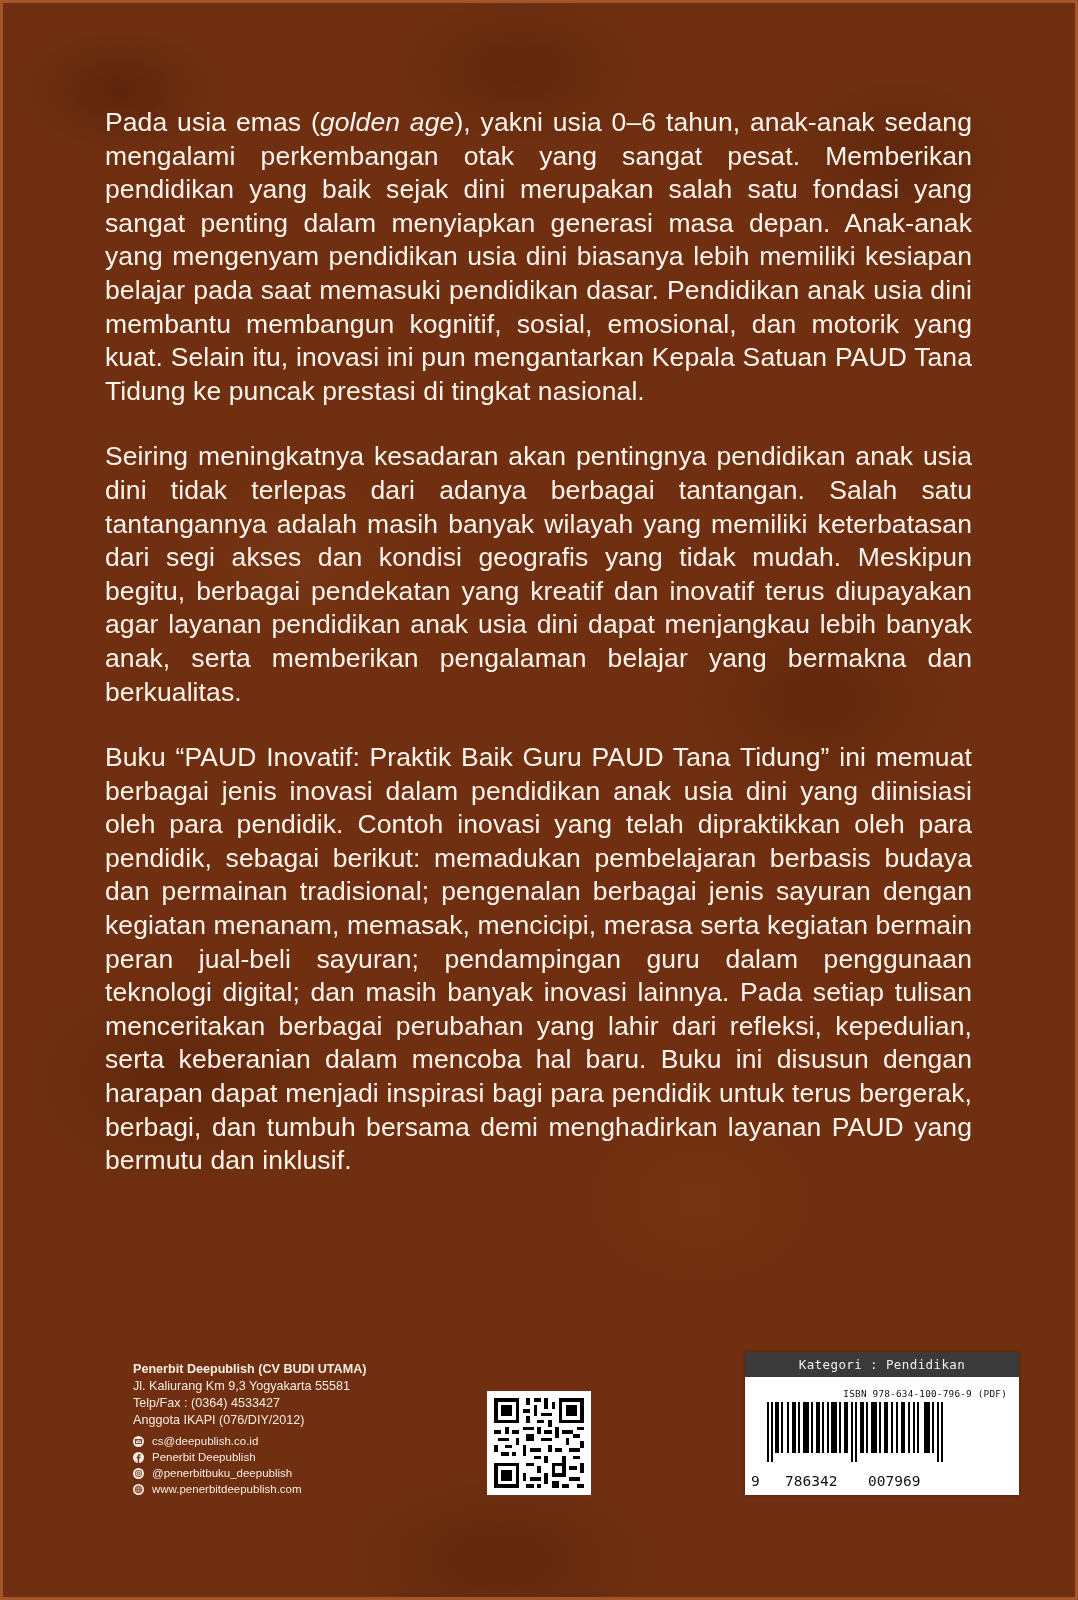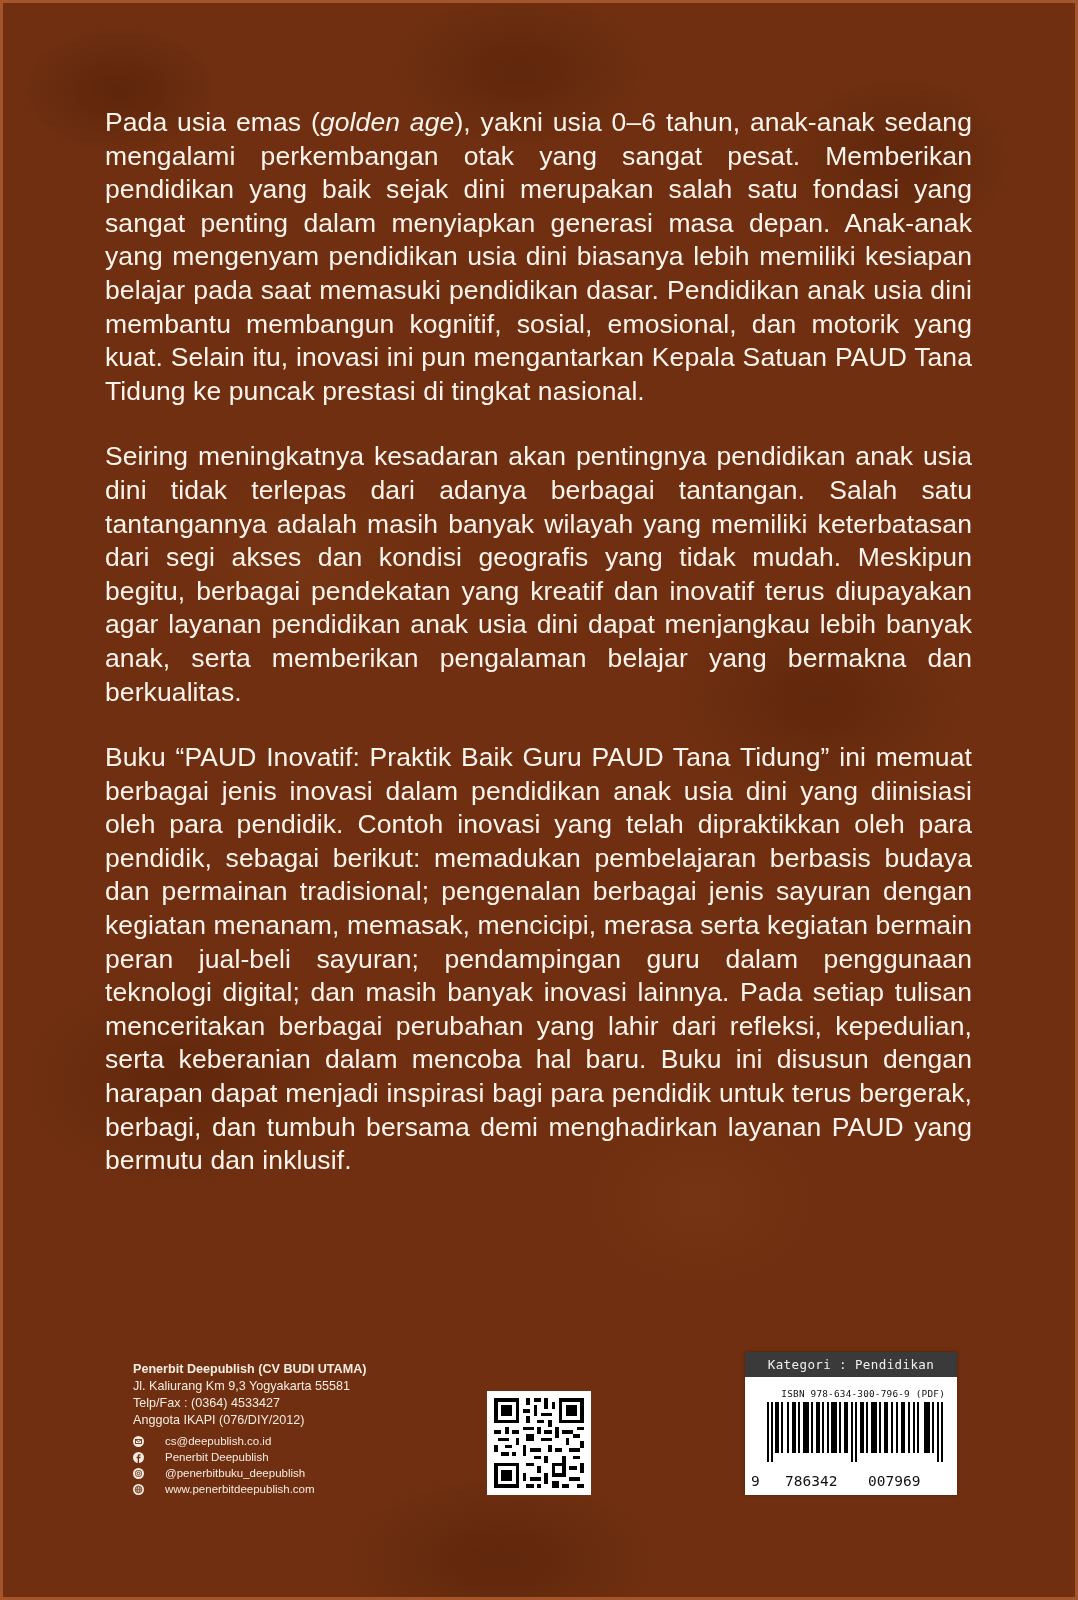--- a/index.html
+++ b/index.html
@@ -47,39 +47,39 @@
     color: #f5ece2;
     font-family: "Liberation Sans", sans-serif;
     font-size: 12.6px;
     line-height: 17px;
     margin-left: 28px;
   }
   .publisher .name { font-weight: bold; }
   .publisher .contacts { margin-top: 4px; }
   .publisher .contact {
     display: flex; align-items: center;
-    height: 16px; font-size: 11.5px; gap: 13px;
+    height: 16px; font-size: 11.5px;
   }
   .publisher .ci {
     display: inline-flex; width: 11px; height: 11px;
     margin-right: 8px; align-items: center; justify-content: center;
   }
 
   .qr {
     position: absolute;
     left: 487px; top: 1391px;
     width: 104px; height: 104px;
     background: #ffffff;
   }
   .qr svg { display: block; }
 
   .isbn-box {
     position: absolute;
     left: 745px; top: 1352px;
-    width: 212px; height: 143px;
+    width: 274px; height: 143px;
     background: #ffffff;
     box-shadow: 0 0 3px rgba(0,0,0,0.35);
   }
   .isbn-box .cat {
     height: 25px;
     background: #3a3a3a;
     color: #f0f0f0;
     font-family: "DejaVu Sans Mono", monospace;
     font-size: 12.5px;
     line-height: 25px;
@@ -235,21 +235,21 @@
         <rect x="14" y="26" width="1" height="1"></rect>
         <rect x="18" y="25" width="2" height="2"></rect>
         <rect x="21" y="26" width="2" height="1"></rect>
         <rect x="25" y="26" width="2" height="1"></rect>
     </g>
   </svg>
 </div>
 
 <aside class="isbn-box">
   <div class="cat">Kategori : Pendidikan</div>
-  <div class="isbn-line">ISBN 978-634-300-796-9 (PDF)</div>
+  <div class="isbn-line">ISBN 978-634-100-796-9 (PDF)</div>
   <svg class="bars" width="190" height="70" viewBox="0 0 190 70" shape-rendering="crispEdges">
     <g fill="#000">
       <rect x="0" y="0" width="2" height="60"></rect>
         <rect x="4" y="0" width="2" height="60"></rect>
       <rect x="8" y="0" width="4" height="51"></rect>
         <rect x="14" y="0" width="2" height="51"></rect>
         <rect x="20" y="0" width="2" height="51"></rect>
       <rect x="25" y="0" width="4" height="51"></rect>
         <rect x="31" y="0" width="2" height="51"></rect>
         <rect x="36" y="0" width="6" height="51"></rect>

